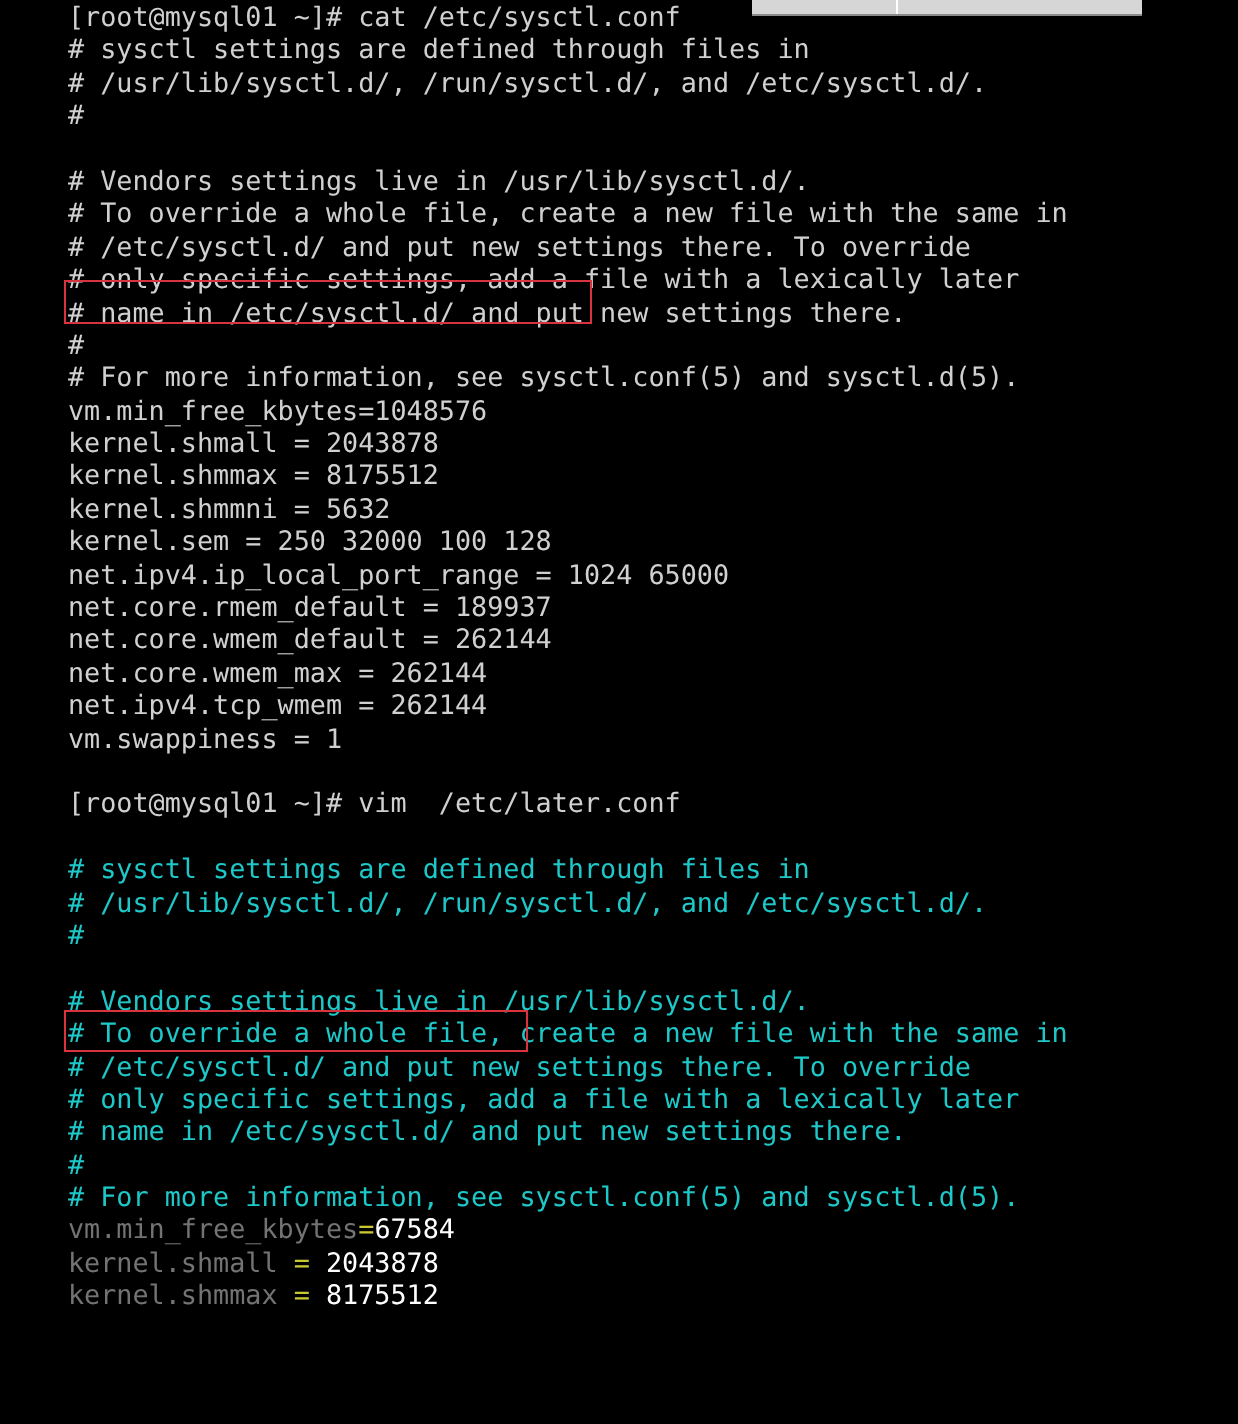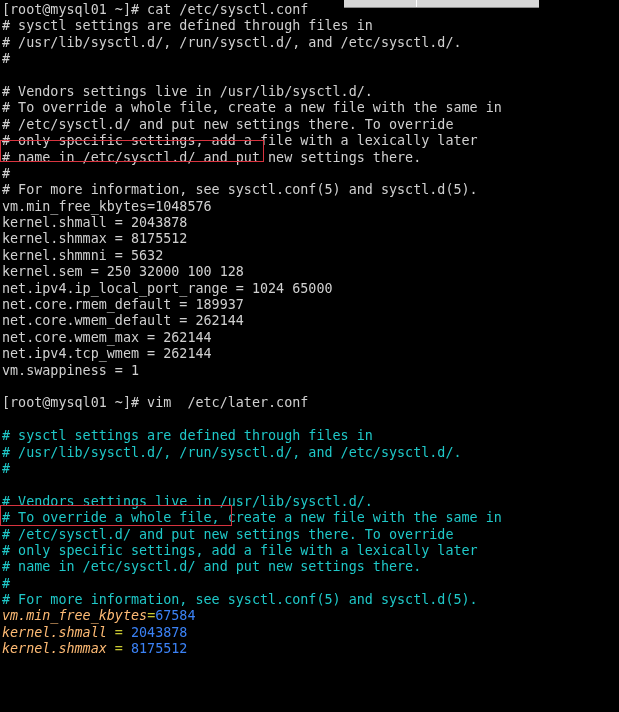--- a/index.html
+++ b/index.html
@@ -14,20 +14,21 @@
     overflow: hidden;
     font-family: "DejaVu Sans Mono", "Liberation Mono", monospace;
   }
 
   #terminal {
     position: relative;
     width: 539px;
     height: 712px;
     background: #000000;
     overflow: hidden;
+    margin-left: 32px;
   }
 
   
   #window-chrome {
     position: absolute;
     left: 344px;
     top: 0px;
     width: 275px;
     height: 7px;
     background: #d6d6d6;
@@ -62,23 +63,23 @@
     color: #cfcfcf;
   }
 
   .blank { color: transparent; }
 
   
   .out { color: #d0d0d0; }
 
   
   .vim-comment { color: #1fc8c8; }
-  .vim-key     { color: #fdba74; font-style: italic; }
+  .vim-key     { color: #737373; }
   .vim-eq      { color: #c8c832; }
-  .vim-val     { color: #3b82f6; }
+  .vim-val     { color: #ffffff; }
 
   
   .redbox {
     position: absolute;
     border: 1.5px solid #d8343f;
     box-sizing: border-box;
     background: transparent;
     pointer-events: none;
   }
 </style>

